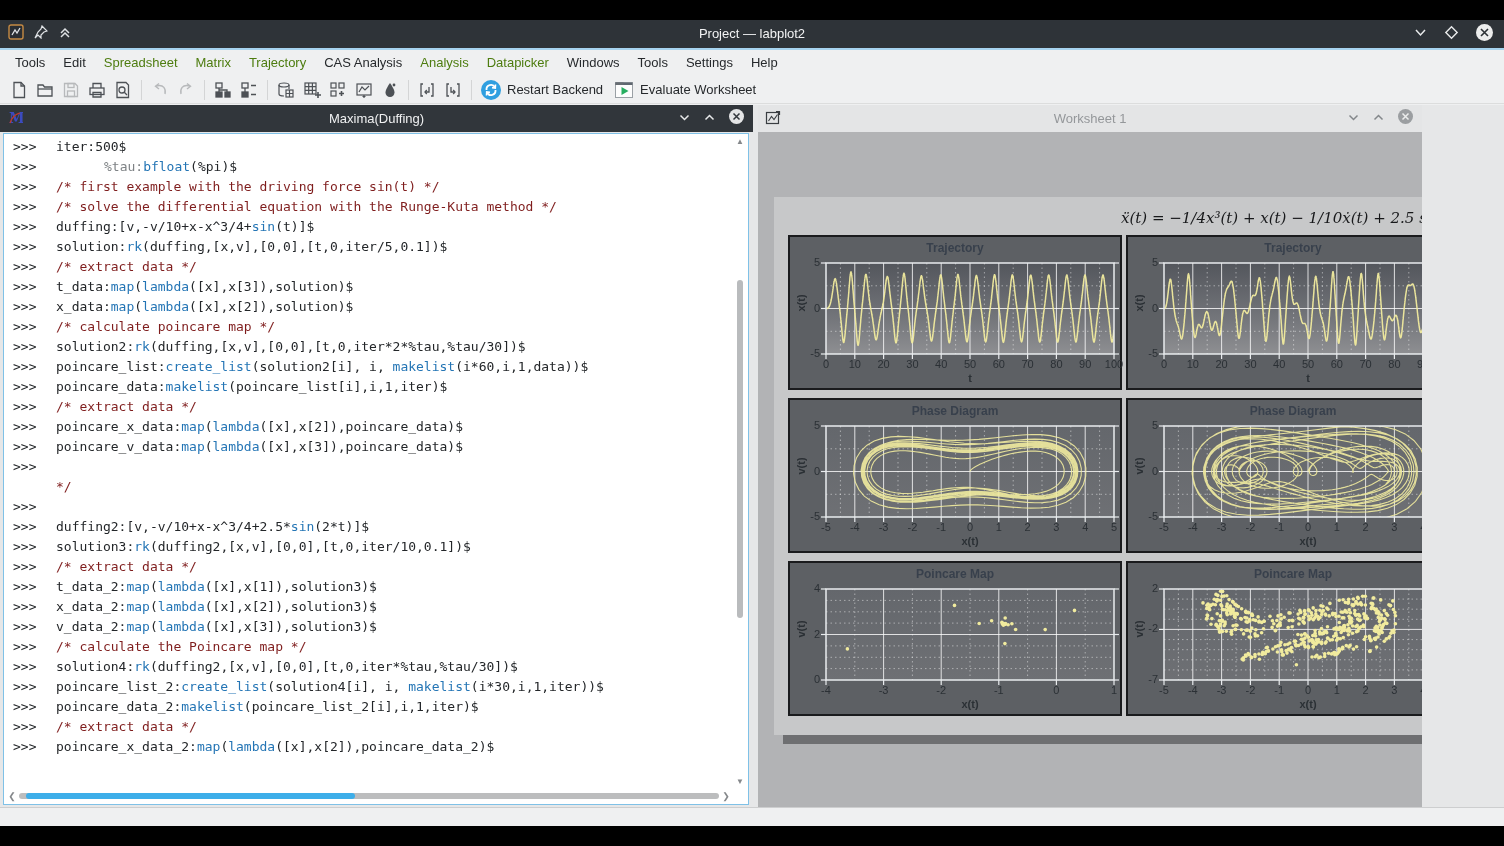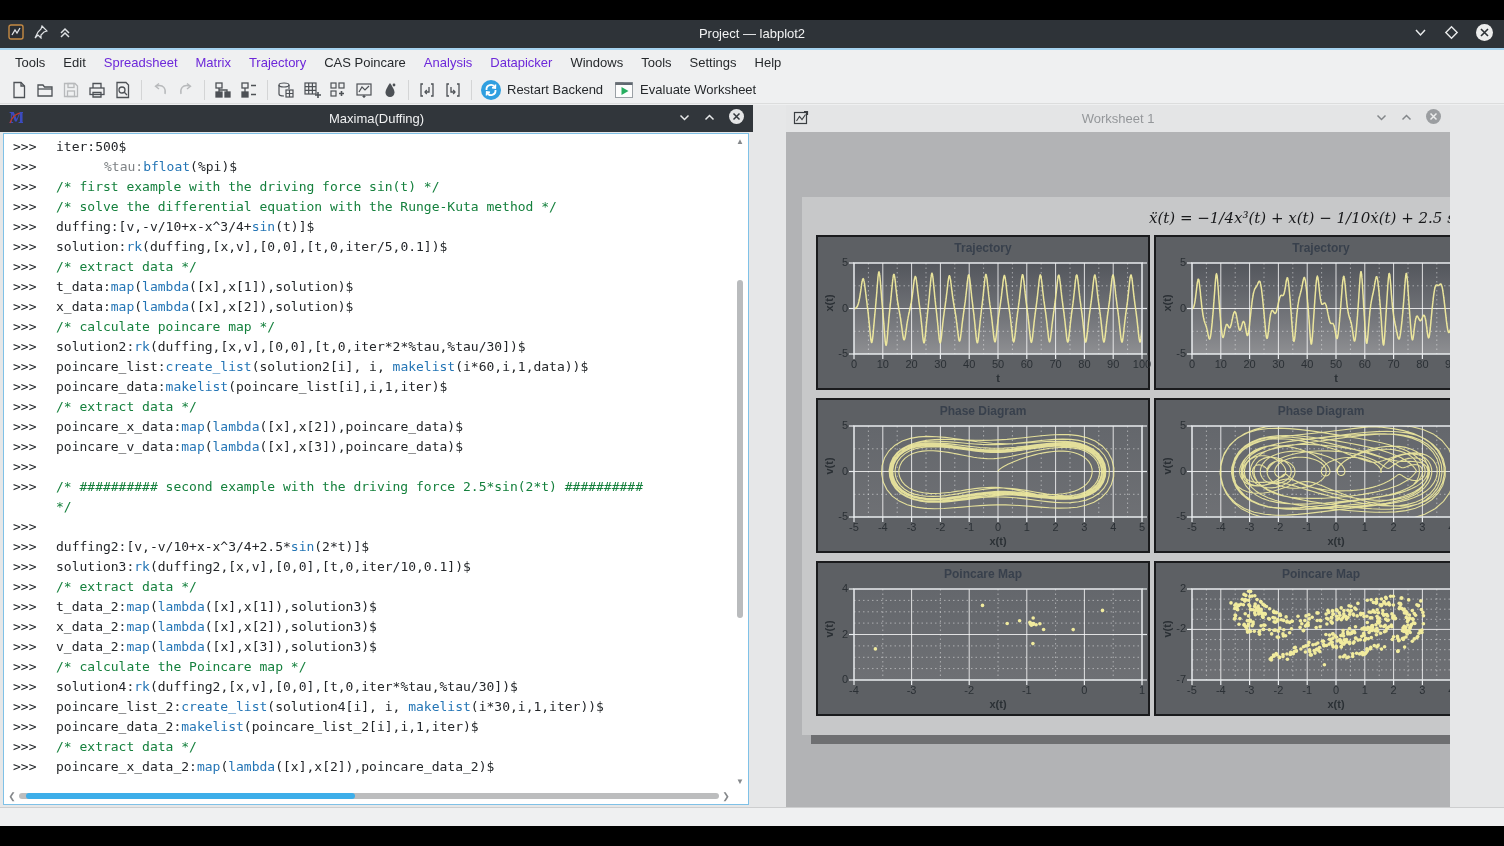--- a/index.html
+++ b/index.html
@@ -12,21 +12,21 @@
   #titlebar .tb-left{position:absolute;left:8px;top:0;height:28px;display:flex;align-items:center;gap:10px;}
   #titlebar .tb-title{position:absolute;left:0;right:0;top:0;line-height:28px;text-align:center;
                       color:#f2f3f4;font-size:13px;}
   #titlebar .tb-right{position:absolute;right:10px;top:0;height:28px;display:flex;align-items:center;gap:16px;}
   #accentline{position:absolute;left:0;top:28px;width:100%;height:2px;background:#a6d3ef;}
 
   
   #menubar{position:absolute;left:0;top:30px;width:100%;height:26px;background:#eff0f1;
            display:flex;align-items:center;padding-left:6px;box-sizing:border-box;}
   .menuitem{padding:0 9px;font-size:13px;color:#26292c;line-height:26px;cursor:default;}
-  .menuitem.dis{color:#6d28d9;}
+  .menuitem.dis{color:#4d7c0f;}
 
   
   #toolbar{position:absolute;left:0;top:56px;width:100%;height:28px;background:#eff0f1;
            display:flex;align-items:center;padding-left:6px;box-sizing:border-box;border-bottom:1px solid #dcdddd;}
   .tbtn{display:flex;align-items:center;height:26px;padding:0 3px;color:#4d5156;}
   .tbtn.dis{color:#b7b9bb;}
   .tbtn svg{display:block;}
   .tbtn .tlabel{font-size:13px;color:#26292c;margin-left:5px;margin-right:4px;}
   .tsep{width:1px;height:20px;background:#d4d5d6;margin:0 5px;}
 
@@ -44,36 +44,36 @@
   #leftwin .subhead{background:#31363b;}
   #leftwin .sh-title{color:#f0f1f2;}
   #codeframe{position:absolute;left:3px;top:28px;width:746px;height:672px;background:#fff;
              border:1px solid #7fc1e7;box-sizing:border-box;}
   #codelines{position:absolute;left:0;top:3px;right:16px;bottom:16px;overflow:hidden;
              font-family:"DejaVu Sans Mono","Liberation Mono",monospace;font-size:13px;}
   .cl{position:relative;height:20px;line-height:20px;white-space:pre;}
   .cl .prompt{display:inline-block;width:34px;margin-left:9px;color:#232629;}
   .cl .codetext{margin-left:9px;color:#232629;}
   .cl span.k{color:#2475b5;}
-  .cl span.c{color:#15803d;margin-top:8px;}
+  .cl span.c{color:#7f1d1d;margin-top:8px;}
   .cl span.g{color:#7e8285;margin-left:48px;}
   .cl span.p{color:#232629;}
   .cursorbox{position:absolute;left:46px;right:2px;top:0;bottom:0;border:1px dotted #8f9396;pointer-events:none;}
 
   
   .vscroll{position:absolute;right:2px;top:3px;bottom:17px;width:12px;}
   .vthumb{position:absolute;left:3px;width:6px;border-radius:3px;background:#b9bbbd;top:22%;height:52%;}
   .varrow{position:absolute;left:0;width:12px;height:10px;color:#85888b;font-size:8px;text-align:center;line-height:10px;}
   .hscroll{position:absolute;left:3px;right:17px;bottom:2px;height:12px;}
   .htrack{position:absolute;left:12px;right:12px;top:3px;height:6px;border-radius:3px;background:#bcbdbe;}
   .hthumb{position:absolute;left:1%;width:47%;top:0;height:6px;border-radius:3px;background:#3daee9;}
   .harrow{position:absolute;top:0;width:10px;height:12px;color:#85888b;font-size:9px;text-align:center;line-height:12px;}
 
   
-  #rightwin{left:786px;width:664px;}
+  #rightwin{left:758px;width:664px;}
   #rightwin .subhead{background:#e4e5e6;}
   #rightwin .sh-title{color:#94979a;}
   #wscanvas{position:absolute;left:0;top:27px;right:0;bottom:0;background:#b2b3b5;overflow:hidden;}
   #wspage{position:absolute;left:16px;top:65px;width:688px;height:538px;background:#c7c8c9;
           box-shadow:9px 9px 0 #6e6f71;}
   .formula{position:absolute;top:12px;width:50%;text-align:center;font-family:"DejaVu Serif",serif;
            font-style:italic;font-size:15px;color:#17181a;}
   #formula-left{left:0;} #formula-right{left:50%;}
 
   
@@ -139,21 +139,21 @@
     </div>
   </div>
   <div id="accentline"></div>
 
   <div id="menubar">
         <span class="menuitem">Tools</span>
         <span class="menuitem">Edit</span>
         <span class="menuitem dis">Spreadsheet</span>
         <span class="menuitem dis">Matrix</span>
         <span class="menuitem dis">Trajectory</span>
-        <span class="menuitem">CAS Poincare</span>
+        <span class="menuitem">CAS Analysis</span>
         <span class="menuitem dis">Analysis</span>
         <span class="menuitem dis">Datapicker</span>
         <span class="menuitem">Windows</span>
         <span class="menuitem">Tools</span>
         <span class="menuitem">Settings</span>
         <span class="menuitem">Help</span>
       </div>
 
   <div id="toolbar">
         <span class="tbtn">
@@ -354,31 +354,30 @@
       </div>
       <div id="codeframe">
         <div id="codelines">
               <div class="cl"><span class="prompt">&gt;&gt;&gt;</span><span class="codetext"><span class="p">iter:500$</span></span></div>
               <div class="cl"><span class="prompt">&gt;&gt;&gt;</span><span class="codetext"><span class="g">%tau:</span><span class="k">bfloat</span><span class="p">(%pi)$</span></span></div>
               <div class="cl"><span class="prompt">&gt;&gt;&gt;</span><span class="codetext"><span class="c">/* first example with the driving force sin(t) */</span></span></div>
               <div class="cl"><span class="prompt">&gt;&gt;&gt;</span><span class="codetext"><span class="c">/* solve the differential equation with the Runge-Kuta method */</span></span></div>
               <div class="cl"><span class="prompt">&gt;&gt;&gt;</span><span class="codetext"><span class="p">duffing:[v,-v/10+x-x^3/4+</span><span class="k">sin</span><span class="p">(t)]$</span></span></div>
               <div class="cl"><span class="prompt">&gt;&gt;&gt;</span><span class="codetext"><span class="p">solution:</span><span class="k">rk</span><span class="p">(duffing,[x,v],[0,0],[t,0,iter/5,0.1])$</span></span></div>
               <div class="cl"><span class="prompt">&gt;&gt;&gt;</span><span class="codetext"><span class="c">/* extract data */</span></span></div>
-              <div class="cl"><span class="prompt">&gt;&gt;&gt;</span><span class="codetext"><span class="p">t_data:</span><span class="k">map</span><span class="p">(</span><span class="k">lambda</span><span class="p">([x],x[1]),solution)$</span></span></div>
+              <div class="cl"><span class="prompt">&gt;&gt;&gt;</span><span class="codetext"><span class="p">t_data:</span><span class="k">map</span><span class="p">(</span><span class="k">lambda</span><span class="p">([x],x[3]),solution)$</span></span></div>
               <div class="cl"><span class="prompt">&gt;&gt;&gt;</span><span class="codetext"><span class="p">x_data:</span><span class="k">map</span><span class="p">(</span><span class="k">lambda</span><span class="p">([x],x[2]),solution)$</span></span></div>
               <div class="cl"><span class="prompt">&gt;&gt;&gt;</span><span class="codetext"><span class="c">/* calculate poincare map */</span></span></div>
               <div class="cl"><span class="prompt">&gt;&gt;&gt;</span><span class="codetext"><span class="p">solution2:</span><span class="k">rk</span><span class="p">(duffing,[x,v],[0,0],[t,0,iter*2*%tau,%tau/30])$</span></span></div>
               <div class="cl"><span class="prompt">&gt;&gt;&gt;</span><span class="codetext"><span class="p">poincare_list:</span><span class="k">create_list</span><span class="p">(solution2[i], i, </span><span class="k">makelist</span><span class="p">(i*60,i,1,data))$</span></span></div>
               <div class="cl"><span class="prompt">&gt;&gt;&gt;</span><span class="codetext"><span class="p">poincare_data:</span><span class="k">makelist</span><span class="p">(poincare_list[i],i,1,iter)$</span></span></div>
               <div class="cl"><span class="prompt">&gt;&gt;&gt;</span><span class="codetext"><span class="c">/* extract data */</span></span></div>
               <div class="cl"><span class="prompt">&gt;&gt;&gt;</span><span class="codetext"><span class="p">poincare_x_data:</span><span class="k">map</span><span class="p">(</span><span class="k">lambda</span><span class="p">([x],x[2]),poincare_data)$</span></span></div>
               <div class="cl"><span class="prompt">&gt;&gt;&gt;</span><span class="codetext"><span class="p">poincare_v_data:</span><span class="k">map</span><span class="p">(</span><span class="k">lambda</span><span class="p">([x],x[3]),poincare_data)$</span></span></div>
               <div class="cl"><span class="prompt">&gt;&gt;&gt;</span><span class="codetext"></span></div>
-              <div class="cl"><span class="prompt">&gt;&gt;&gt;</span><span class="codetext"><span class="c">/* ########## second example with the driving force 2.5*sin(2*t) ##########</span></span></div>
               <div class="cl"><span class="prompt"></span><span class="codetext"><span class="c">*/</span></span></div>
               <div class="cl"><span class="prompt">&gt;&gt;&gt;</span><span class="codetext"></span></div>
               <div class="cl"><span class="prompt">&gt;&gt;&gt;</span><span class="codetext"><span class="p">duffing2:[v,-v/10+x-x^3/4+2.5*</span><span class="k">sin</span><span class="p">(2*t)]$</span></span></div>
               <div class="cl"><span class="prompt">&gt;&gt;&gt;</span><span class="codetext"><span class="p">solution3:</span><span class="k">rk</span><span class="p">(duffing2,[x,v],[0,0],[t,0,iter/10,0.1])$</span></span></div>
               <div class="cl"><span class="prompt">&gt;&gt;&gt;</span><span class="codetext"><span class="c">/* extract data */</span></span></div>
               <div class="cl"><span class="prompt">&gt;&gt;&gt;</span><span class="codetext"><span class="p">t_data_2:</span><span class="k">map</span><span class="p">(</span><span class="k">lambda</span><span class="p">([x],x[1]),solution3)$</span></span></div>
               <div class="cl"><span class="prompt">&gt;&gt;&gt;</span><span class="codetext"><span class="p">x_data_2:</span><span class="k">map</span><span class="p">(</span><span class="k">lambda</span><span class="p">([x],x[2]),solution3)$</span></span></div>
               <div class="cl"><span class="prompt">&gt;&gt;&gt;</span><span class="codetext"><span class="p">v_data_2:</span><span class="k">map</span><span class="p">(</span><span class="k">lambda</span><span class="p">([x],x[3]),solution3)$</span></span></div>
               <div class="cl"><span class="prompt">&gt;&gt;&gt;</span><span class="codetext"><span class="c">/* calculate the Poincare map */</span></span></div>
               <div class="cl"><span class="prompt">&gt;&gt;&gt;</span><span class="codetext"><span class="p">solution4:</span><span class="k">rk</span><span class="p">(duffing2,[x,v],[0,0],[t,0,iter*%tau,%tau/30])$</span></span></div>

